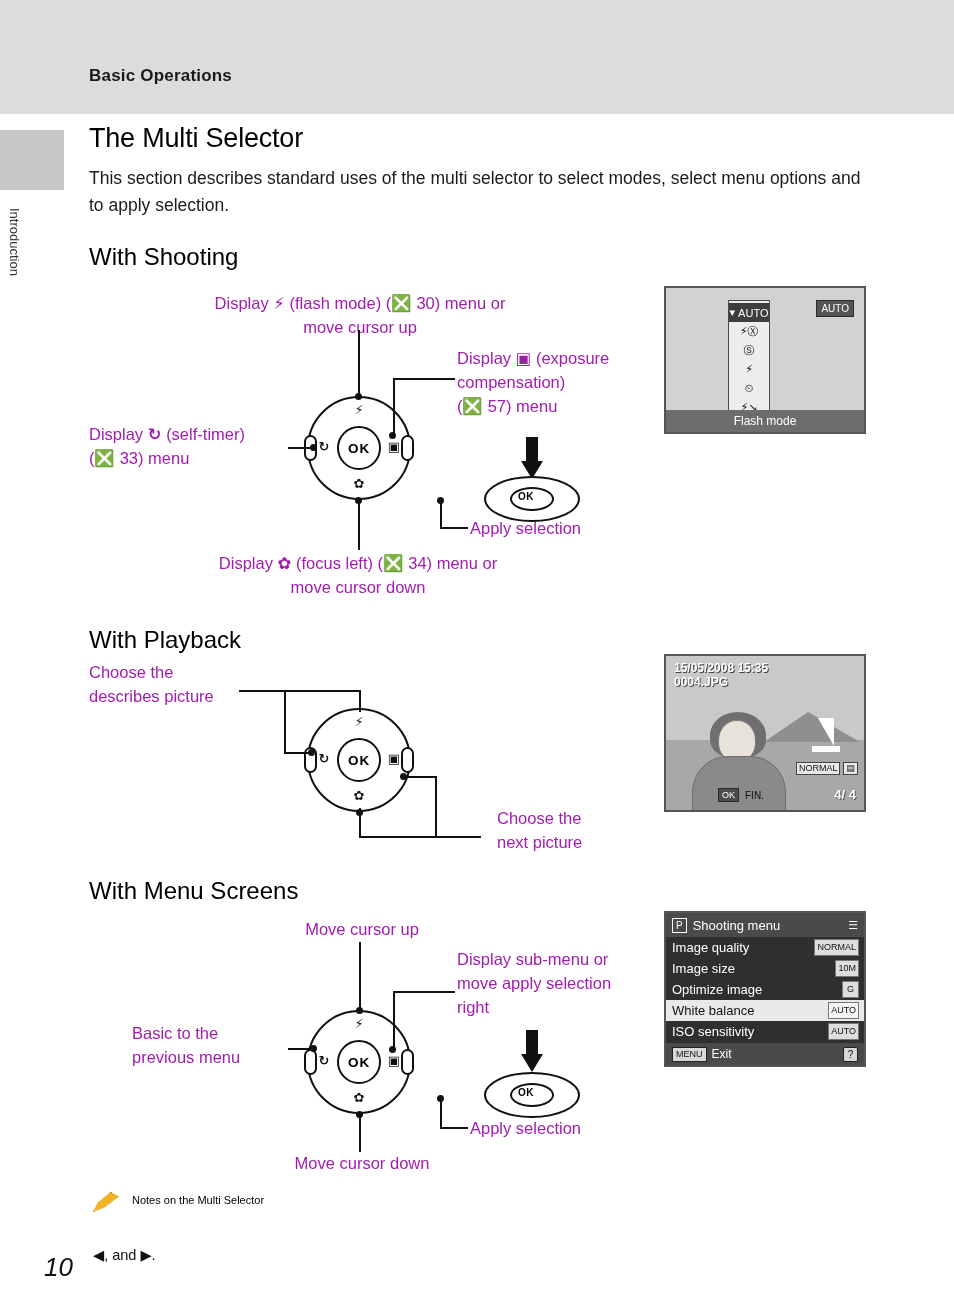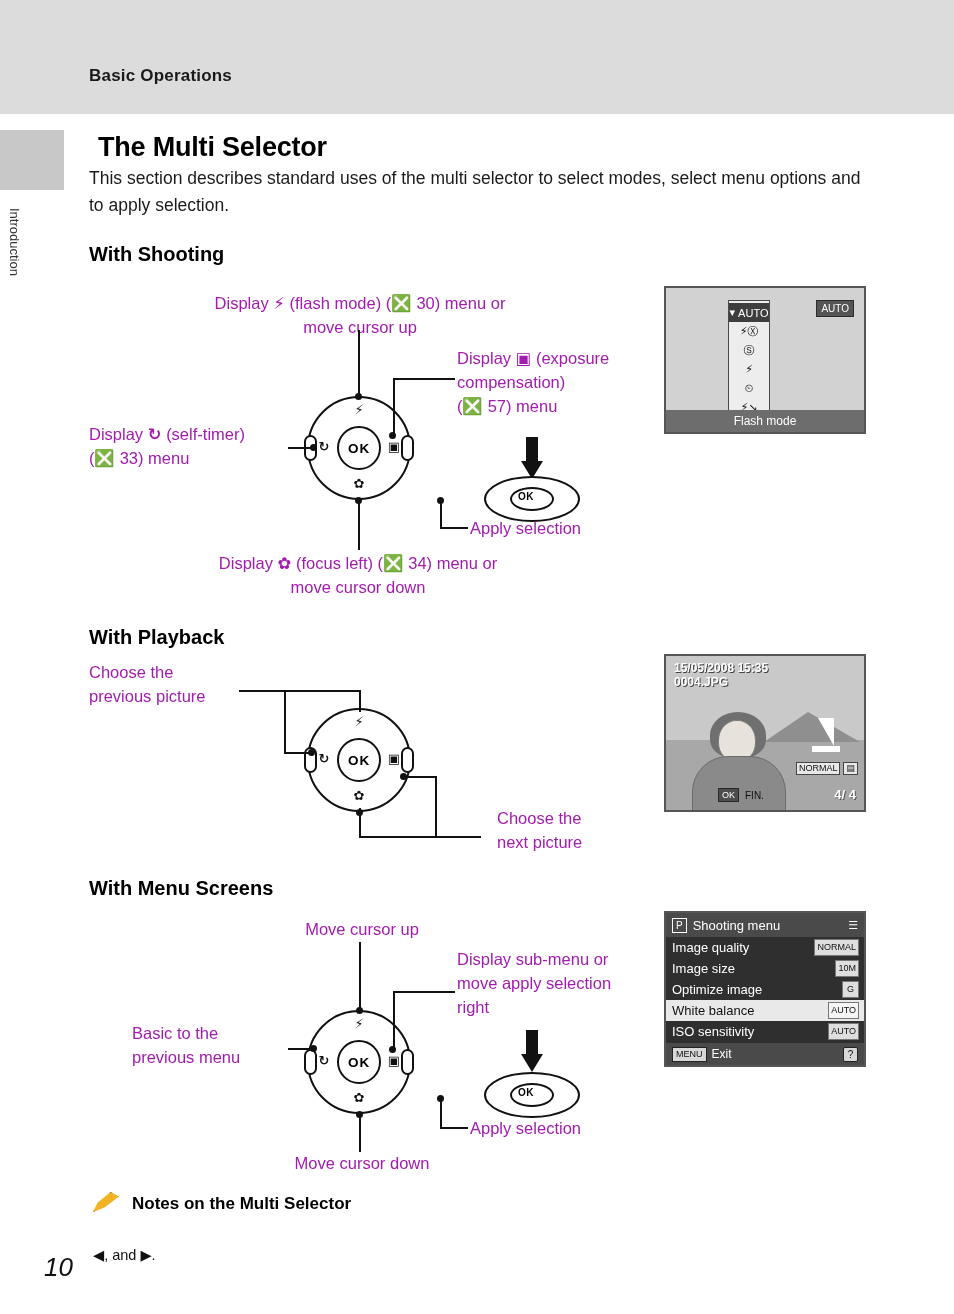--- a/index.html
+++ b/index.html
@@ -34,29 +34,29 @@
     transform: rotate(90deg);
     white-space: nowrap;
   }
   
   .pagenum {
     position: absolute; left: 44px; top: 1252px;
     font-size: 26px; font-style: italic; color: #111;
   }
   
   h1.title {
-    position: absolute; left: 89px; top: 123px; margin: 9px;
-    font-size: 27px; font-weight: bold; letter-spacing: -.2px;
+    position: absolute; left: 89px; top: 123px; margin: 0;
+    font-size: 27px; font-weight: normal; letter-spacing: -.2px;
   }
   p.intro {
     position: absolute; left: 89px; top: 165px; margin: 0;
     width: 790px;
     font-size: 17.5px; line-height: 1.55; color: #1b1b1b;
   }
-  h2.sub { position: absolute; margin: 0; font-size: 20px; font-weight: bold; }
+  h2.sub { position: absolute; margin: 0; font-size: 24px; font-weight: normal; }
   #sub-shooting { left: 89px; top: 243px; }
   #sub-playback { left: 89px; top: 626px; }
   #sub-menus    { left: 89px; top: 877px; text-align: center; }
 
   .cap { position: absolute; font-size: 16.5px; line-height: 1.45; color: #a21caf; }
   .cap.ctr { text-align: center; }
 
   
   .dial { position: absolute; width: 104px; height: 104px; }
   .dial .ring {
@@ -235,21 +235,21 @@
     background: #d8d8d8; color: #111; font-size: 9px; border: 1px solid #222;
     padding: 0 3px; line-height: 13px;
   }
   #lcd-menu .qmark {
     margin-left: auto; background: #d8d8d8; color: #111; border: 1px solid #222;
     font-size: 10px; width: 15px; height: 15px; text-align: center; line-height: 14px;
     border-radius: 2px;
   }
   
   .notes-title {
-    position: absolute; left: 132px; top: 1194px; font-size: 17px; font-weight: bold; text-align: right;
+    position: absolute; left: 132px; top: 1194px; font-size: 11px; font-weight: normal; text-align: right;
   }
   .pencil {
     position: absolute; left: 93px; top: 1192px; width: 26px; height: 20px;
     background: #f0b323; border: 1px solid #9b7416;
     clip-path: polygon(0 100%, 18% 52%, 68% 0, 100% 22%, 44% 78%);
   }
   .notes-body {
     position: absolute; left: 93px; top: 1222px; width: 790px;
     font-size: 14.5px; line-height: 1.55; color: #111;
   }
@@ -361,21 +361,21 @@
         <span class="g">⚡↘</span>
       </div>
   </div>
   <div class="barbot">Flash mode</div>
 </div>
 
 <h2 class="sub" id="sub-playback">With Playback</h2>
 
 <div class="cap" style="left:89px; top:661px; width:210px;">
   <span>Choose the</span><br>
-  <span>previous picture</span>
+  <span>describes picture</span>
 </div>
 
 <div class="dial" style="left:307px; top:708px;">
   <div class="ring"></div>
   <div class="sidebtn l"></div>
   <div class="sidebtn r"></div>
   <div class="gl up g">⚡</div>
   <div class="gl down g">✿</div>
   <div class="gl left g">↻</div>
   <div class="gl right g">▣</div>

